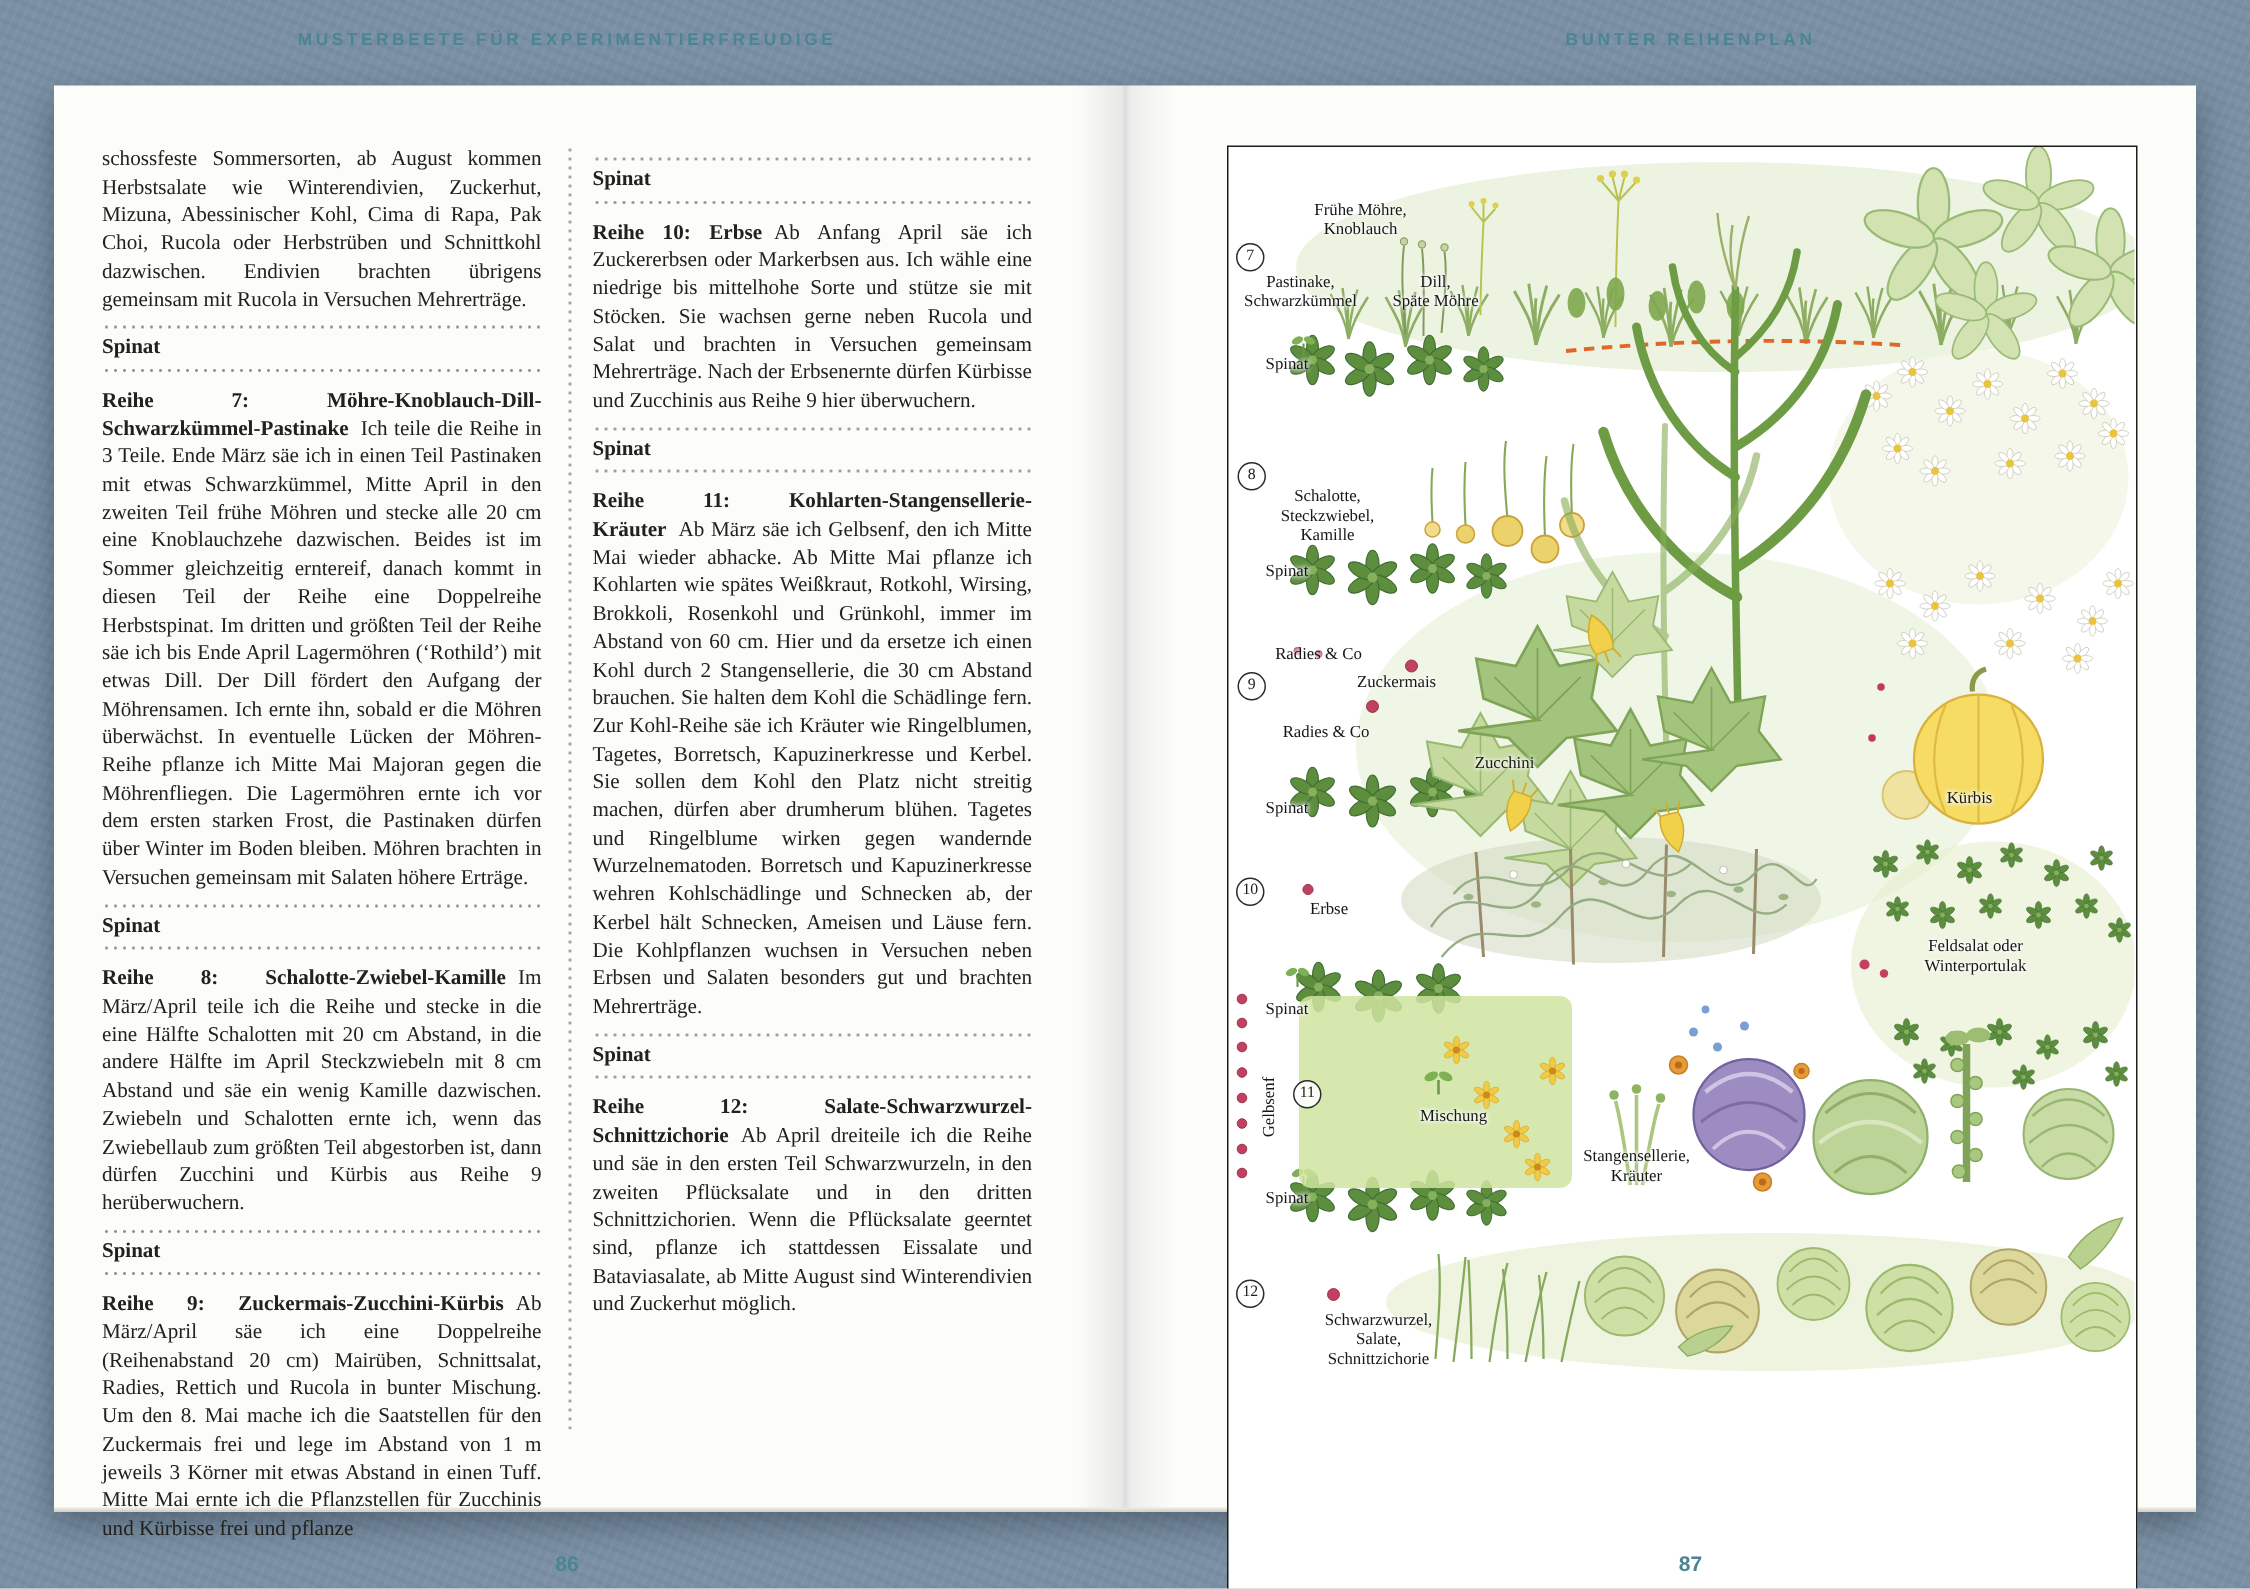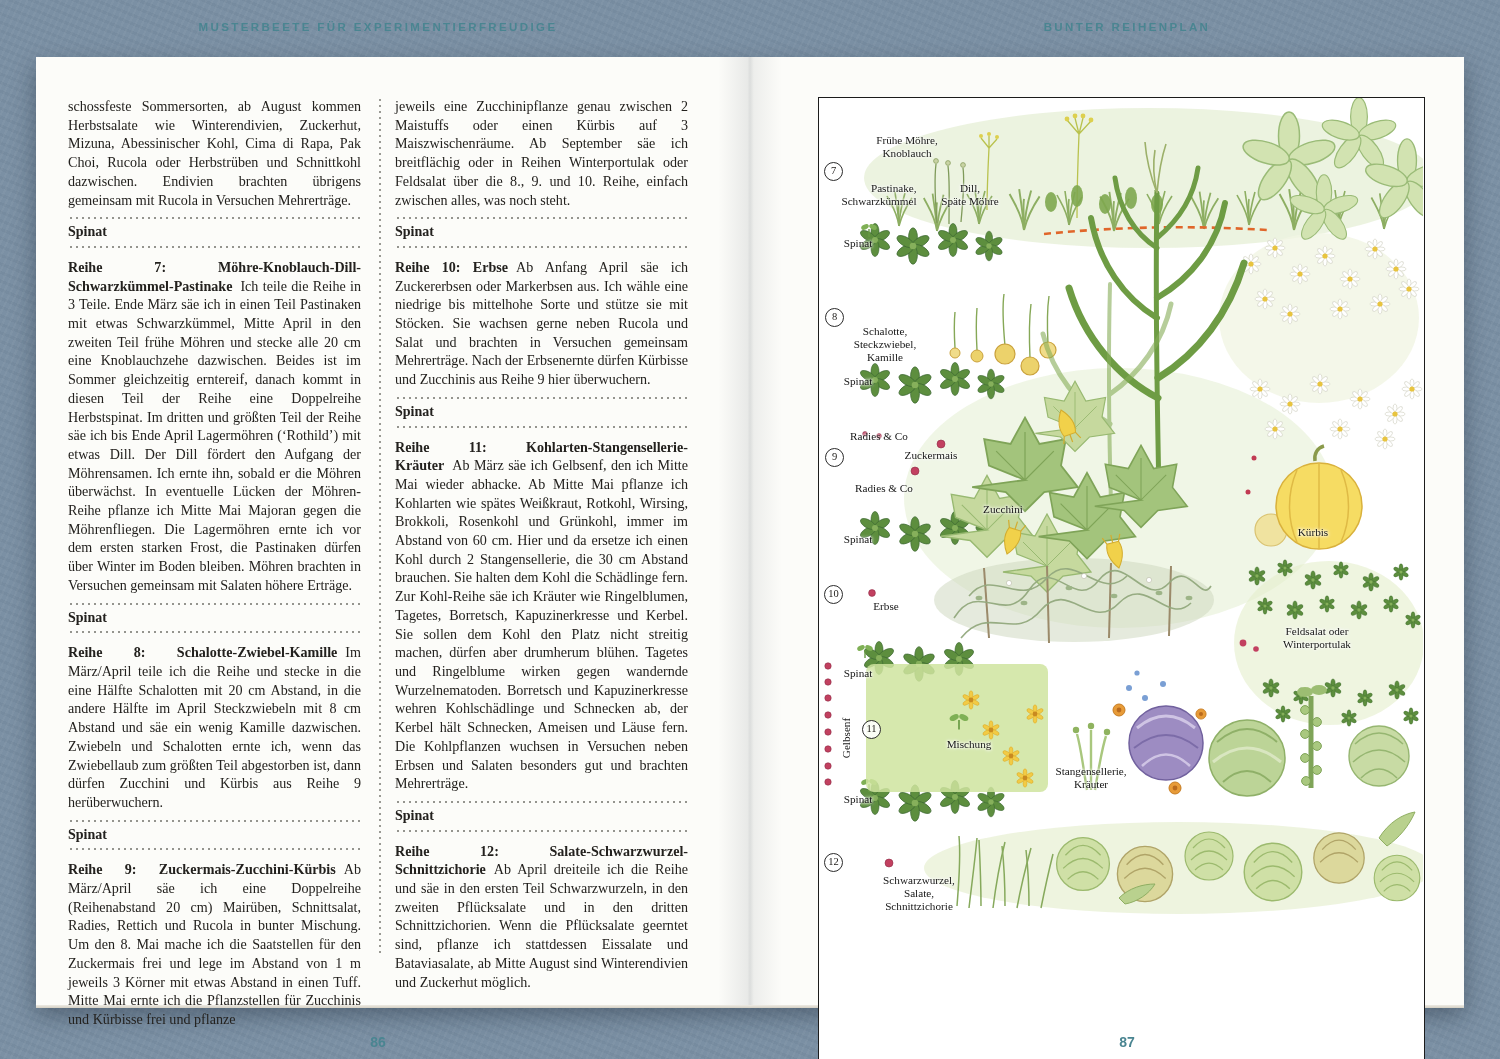--- a/index.html
+++ b/index.html
@@ -136,21 +136,20 @@
     <div class="spinat-block">
       <div class="dotted-rule"></div>
       <p class="spinat-label">Spinat</p>
       <div class="dotted-rule"></div>
     </div>
 
     <p class="entry"><b class="run-in">Reihe 9: Zuckermais-Zucchini-Kürbis</b><span>Ab März/April säe ich eine Doppelreihe (Reihenabstand 20 cm) Mairüben, Schnittsalat, Radies, Rettich und Rucola in bunter Mischung. Um den 8. Mai mache ich die Saatstellen für den Zuckermais frei und lege im Abstand von 1 m jeweils 3 Körner mit etwas Abstand in einen Tuff. Mitte Mai ernte ich die Pflanzstellen für Zucchinis und Kürbisse frei und pflanze</span></p>
   </section>
 
   <section class="col" id="col2" lang="de">
-    <p class="entry">jeweils eine Zucchinipflanze genau zwischen 2 Maistuffs oder einen Kürbis auf 3 Maiszwischenräume. Ab September säe ich breitflächig oder in Reihen Winterportulak oder Feldsalat über die 8., 9. und 10. Reihe, einfach zwischen alles, was noch steht.</p>
 
     <div class="spinat-block">
       <div class="dotted-rule"></div>
       <p class="spinat-label">Spinat</p>
       <div class="dotted-rule"></div>
     </div>
 
     <p class="entry"><b class="run-in">Reihe 10: Erbse</b><span>Ab Anfang April säe ich Zuckererbsen oder Markerbsen aus. Ich wähle eine niedrige bis mittelhohe Sorte und stütze sie mit Stöcken. Sie wachsen gerne neben Rucola und Salat und brachten in Versuchen gemeinsam Mehrerträge. Nach der Erbsenernte dürfen Kürbisse und Zucchinis aus Reihe 9 hier überwuchern.</span></p>
 
     <div class="spinat-block">
@@ -568,23 +567,23 @@
         <circle cx="53" cy="495" r="3.4"></circle>
         <circle cx="70" cy="765" r="4"></circle>
         <circle cx="46" cy="336" r="2.4"></circle>
           <circle cx="60" cy="338" r="2.4"></circle>
       </g>
     </svg>
 
     <div class="dlabel" style="left:88px; top:36px;">Frühe Möhre,
 Knoblauch</div>
     <div class="rowmark" style="left:5px; top:64px;">7</div>
-    <div class="dlabel" style="left:60px; top:84px;text-align:right;">Pastinake,
+    <div class="dlabel" style="left:48px; top:84px;">Pastinake,
 Schwarzkümmel</div>
-    <div class="dlabel" style="left:138px; top:84px;margin-left:13px;">Dill,
+    <div class="dlabel" style="left:138px; top:84px;">Dill,
 Späte Möhre</div>
     <div class="dlabel" style="left:39px; top:139px;">Spinat</div>
 
     <div class="rowmark" style="left:6px; top:210px;">8</div>
     <div class="dlabel" style="left:66px; top:227px;">Schalotte,
 Steckzwiebel,
 Kamille</div>
     <div class="dlabel" style="left:39px; top:277px;">Spinat</div>
 
     <div class="dlabel" style="left:60px; top:332px;">Radies &amp; Co</div>

